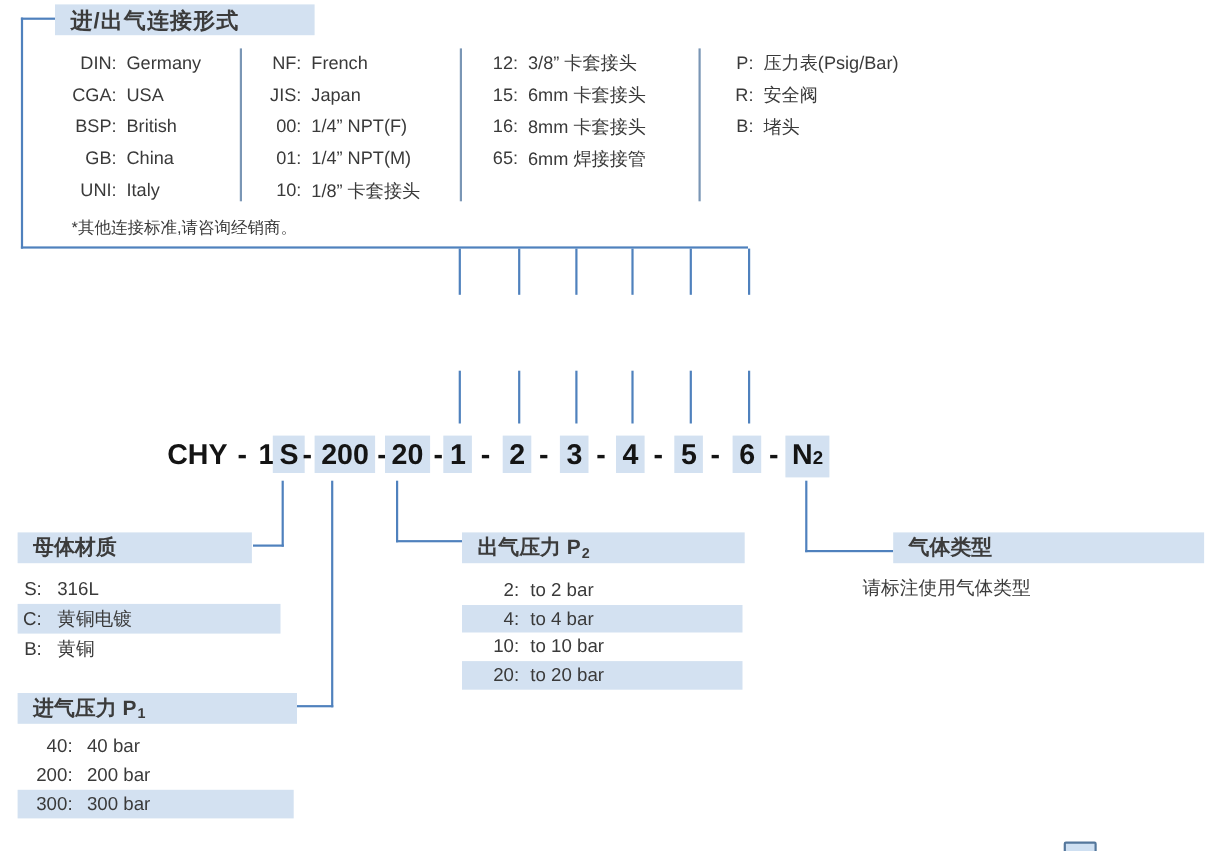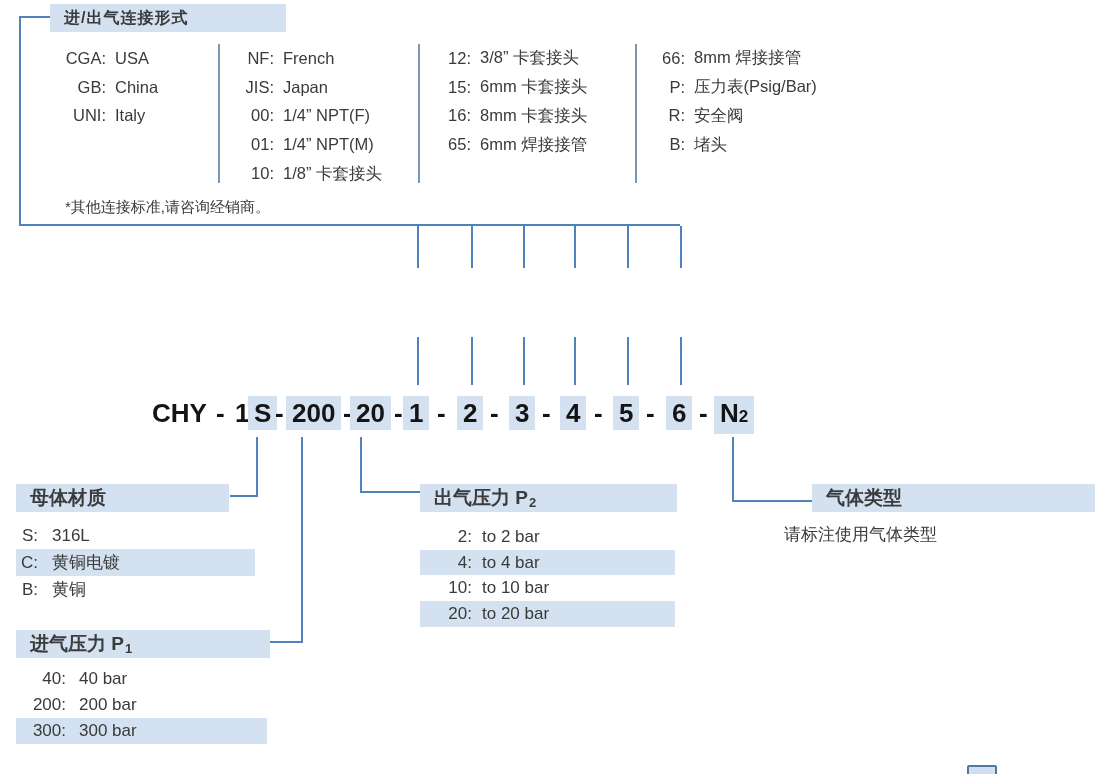--- a/index.html
+++ b/index.html
@@ -10,21 +10,21 @@
     --code-text:#141414;
   }
   html,body{margin:0;padding:0;background:#fff;}
   .page{position:relative;width:1095px;height:774px;background:#ffffff;overflow:hidden;
         font-family:"Liberation Sans","DejaVu Sans",sans-serif;color:var(--text);}
   .line{position:absolute;background:var(--line);}
   .divider{position:absolute;background:var(--divider);}
   .titlebar{position:absolute;background:var(--hl);color:#3b3b3b;font-weight:600;
             font-size:19px;display:flex;align-items:center;padding-left:14px;
             box-sizing:border-box;height:28px;white-space:nowrap;}
-  .top-titlebar{font-size:16px;letter-spacing:1px;}
+  .top-titlebar{font-size:20px;letter-spacing:1px;}
   .t-sub{font-size:13px;position:relative;top:4px;margin-left:1px;font-weight:600;}
   .conn-col{position:absolute;top:44px;}
   .conn-row{display:flex;height:28.8px;align-items:center;font-size:16.5px;color:var(--text);white-space:nowrap;}
   .conn-code{text-align:right;margin-right:9px;flex:none;}
   .note{position:absolute;font-size:15px;color:var(--text);white-space:nowrap;}
   .selector-box{position:absolute;left:381px;top:268px;width:332px;height:69px;
                 border:2px solid var(--line);box-sizing:border-box;display:flex;
                 align-items:center;justify-content:center;font-size:28px;font-weight:600;
                 color:#2e2e2e;letter-spacing:7px;padding-left:7px;background:#fff;}
   .code-line{position:absolute;left:0;top:396px;width:100%;height:38px;}
@@ -62,24 +62,32 @@
     <span>进/出气连接形式</span>
   </div>
 
   <div class="divider" style="left:218px;top:44px;width:2px;height:139px;"></div>
   <div class="divider" style="left:418px;top:44px;width:2px;height:139px;"></div>
   <div class="divider" style="left:635px;top:44px;width:2px;height:139px;"></div>
 
   <div id="conn-cols">
       <div class="conn-col" style="left: 60px; width: 155px;">
         <div class="conn-row">
+          <span class="conn-code" style="width: 46px;">DIN:</span>
+          <span class="conn-label">Germany</span>
+        </div>
+        <div class="conn-row">
           <span class="conn-code" style="width: 46px;">CGA:</span>
           <span class="conn-label">USA</span>
         </div>
         <div class="conn-row">
+          <span class="conn-code" style="width: 46px;">BSP:</span>
+          <span class="conn-label">British</span>
+        </div>
+        <div class="conn-row">
           <span class="conn-code" style="width: 46px;">GB:</span>
           <span class="conn-label">China</span>
         </div>
         <div class="conn-row">
           <span class="conn-code" style="width: 46px;">UNI:</span>
           <span class="conn-label">Italy</span>
         </div>
       </div>
       <div class="conn-col" style="left: 238px; width: 178px;">
         <div class="conn-row">
@@ -115,24 +123,20 @@
         <div class="conn-row">
           <span class="conn-code" style="width: 30px;">16:</span>
           <span class="conn-label">8mm 卡套接头</span>
         </div>
         <div class="conn-row">
           <span class="conn-code" style="width: 30px;">65:</span>
           <span class="conn-label">6mm 焊接接管</span>
         </div>
       </div>
       <div class="conn-col" style="left: 655px; width: 200px;">
-        <div class="conn-row">
-          <span class="conn-code" style="width: 30px;">66:</span>
-          <span class="conn-label">8mm 焊接接管</span>
-        </div>
         <div class="conn-row">
           <span class="conn-code" style="width: 30px;">P:</span>
           <span class="conn-label">压力表(Psig/Bar)</span>
         </div>
         <div class="conn-row">
           <span class="conn-code" style="width: 30px;">R:</span>
           <span class="conn-label">安全阀</span>
         </div>
         <div class="conn-row">
           <span class="conn-code" style="width: 30px;">B:</span>

